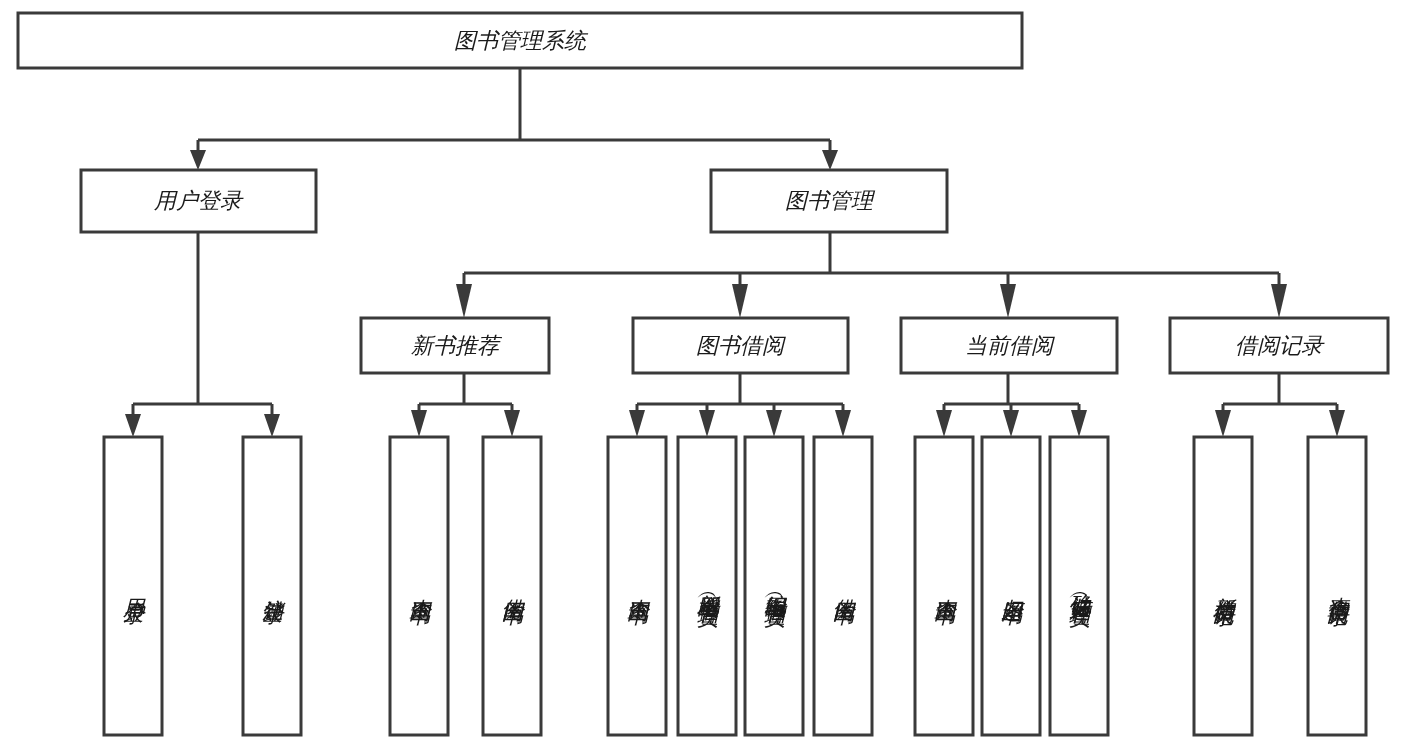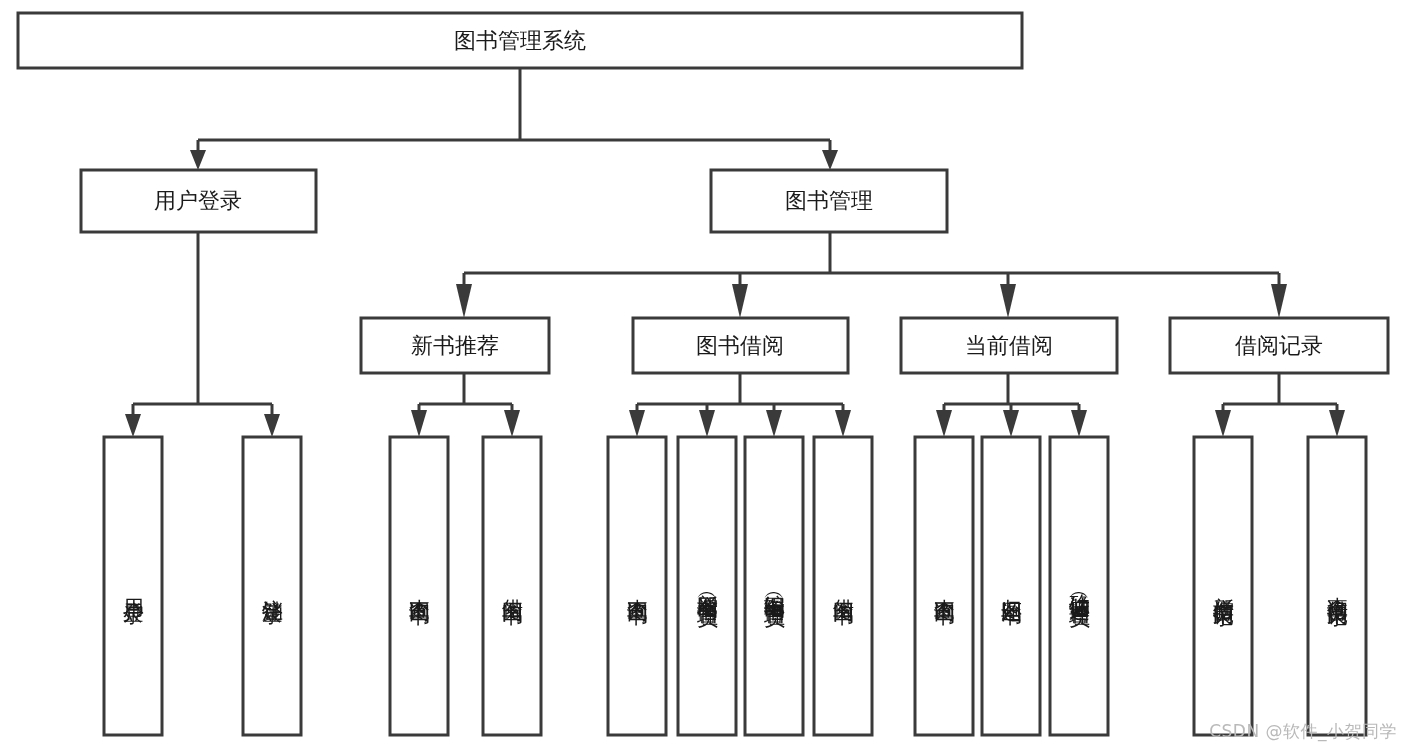--- a/index.html
+++ b/index.html
@@ -11,20 +11,21 @@
     width: 1405px;
     height: 747px;
     font-family: "DejaVu Sans", "Liberation Sans", sans-serif;
     overflow: hidden;
   }
   #diagram-root {
     position: relative;
     width: 1405px;
     height: 747px;
     background: #ffffff;
+    font-style: italic;
   }
   svg#diagram-svg {
     position: absolute;
     left: 0;
     top: 0;
     width: 1405px;
     height: 747px;
   }
   .node-box {
     fill: #ffffff;
@@ -214,14 +215,13 @@
   <div class="leaf-label" style="left:608px; top:437px; width:58px; height:298px;">查询图书</div>
   <div class="leaf-label" style="left:678px; top:437px; width:58px; height:298px;">新增图书（管理员）</div>
   <div class="leaf-label" style="left:745px; top:437px; width:58px; height:298px;">编辑图书（管理员）</div>
   <div class="leaf-label" style="left:814px; top:437px; width:58px; height:298px;">借阅图书</div>
   <div class="leaf-label" style="left:915px; top:437px; width:58px; height:298px;">查询图书</div>
   <div class="leaf-label" style="left:982px; top:437px; width:58px; height:298px;">归还图书</div>
   <div class="leaf-label" style="left:1050px; top:437px; width:58px; height:298px;">确认归还（管理员）</div>
   <div class="leaf-label" style="left:1194px; top:437px; width:58px; height:298px;">新增借阅记录</div>
   <div class="leaf-label" style="left:1308px; top:437px; width:58px; height:298px;">查询借阅记录</div>
 
-  <div class="watermark">CSDN @软件_小贺同学</div>
 </div>
 
 </body></html>

